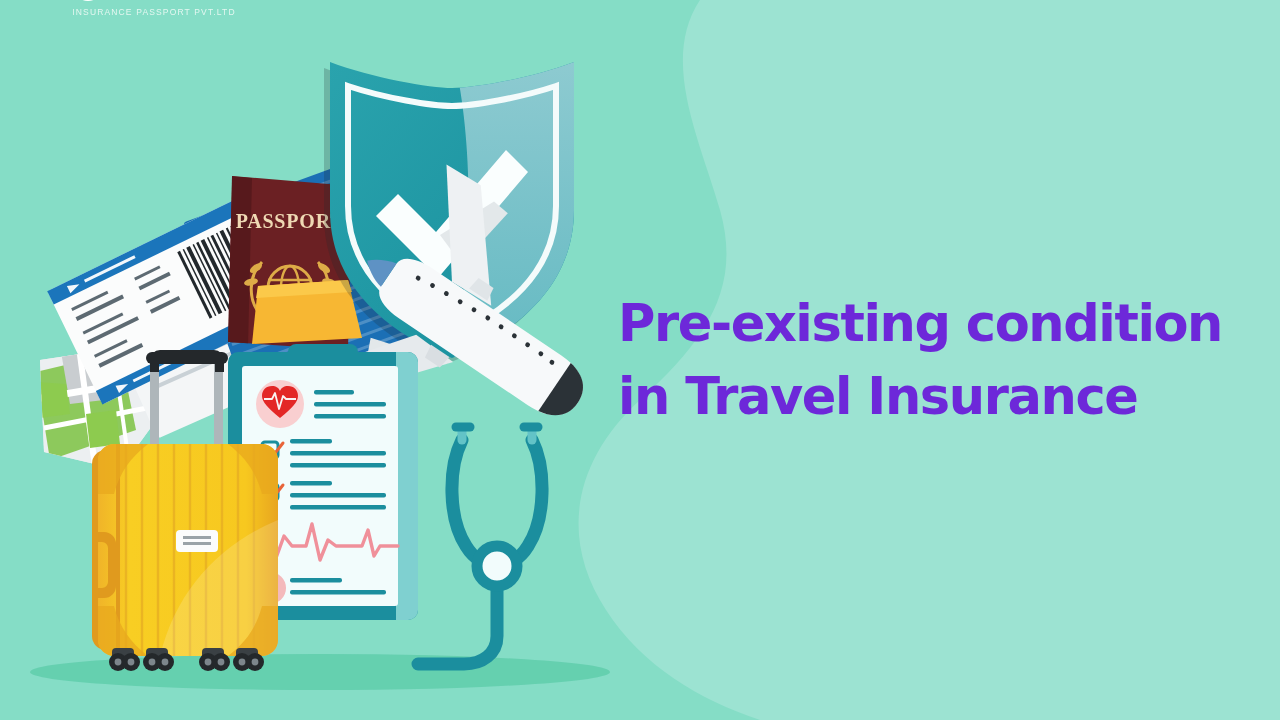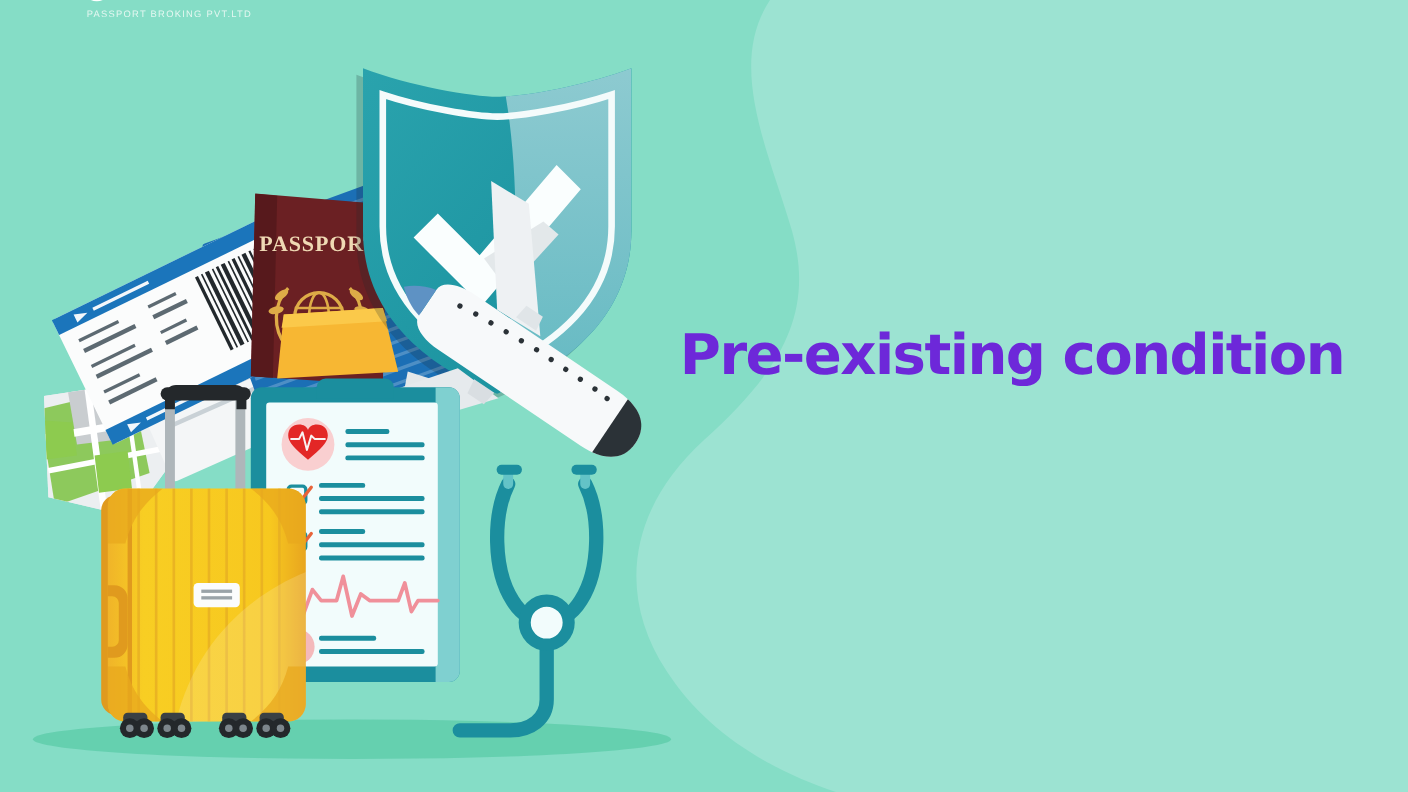--- a/index.html
+++ b/index.html
@@ -55,25 +55,26 @@
   </svg>
 
   <div class="brand">
     <div class="brand-row">
       <svg class="brand-mark" viewBox="0 0 32 32">
         <circle cx="16" cy="16" r="13" fill="none" stroke="#ffffff" stroke-width="4"></circle>
         <path d="M16 3 A13 13 0 0 1 29 16" fill="none" stroke="#85DDC6" stroke-width="5" stroke-linecap="round"></path>
       </svg>
       <span class="brand-word">Edhika</span>
     </div>
-    <div class="brand-sub">PASSPORT BROKING PVT.LTD</div>
+    <div class="brand-sub">INSURANCE PASSPORT PVT.LTD</div>
   </div>
 
   <div class="headline">
     <span>Pre-existing condition</span>
+    <span class="l2">in Travel Insurance</span>
   </div>
 
   <svg class="illus" viewBox="0 0 680 720">
 
     <defs>
       <linearGradient id="sgShieldL" x1="0" y1="0" x2="1" y2="1">
         <stop offset="0" stop-color="#2AA3AD"></stop>
           <stop offset="1" stop-color="#178E9C"></stop>
       </linearGradient>
       <linearGradient id="sgShieldR" x1="0" y1="0" x2="0" y2="1">

